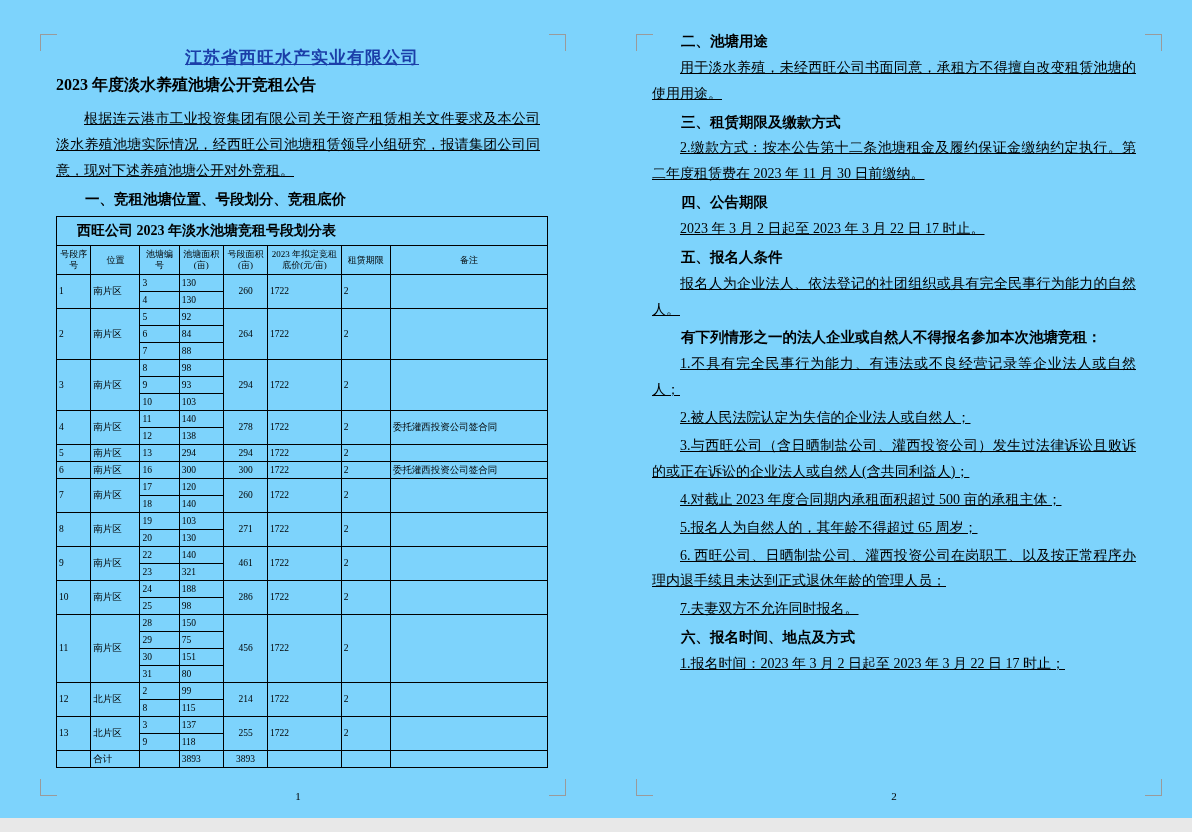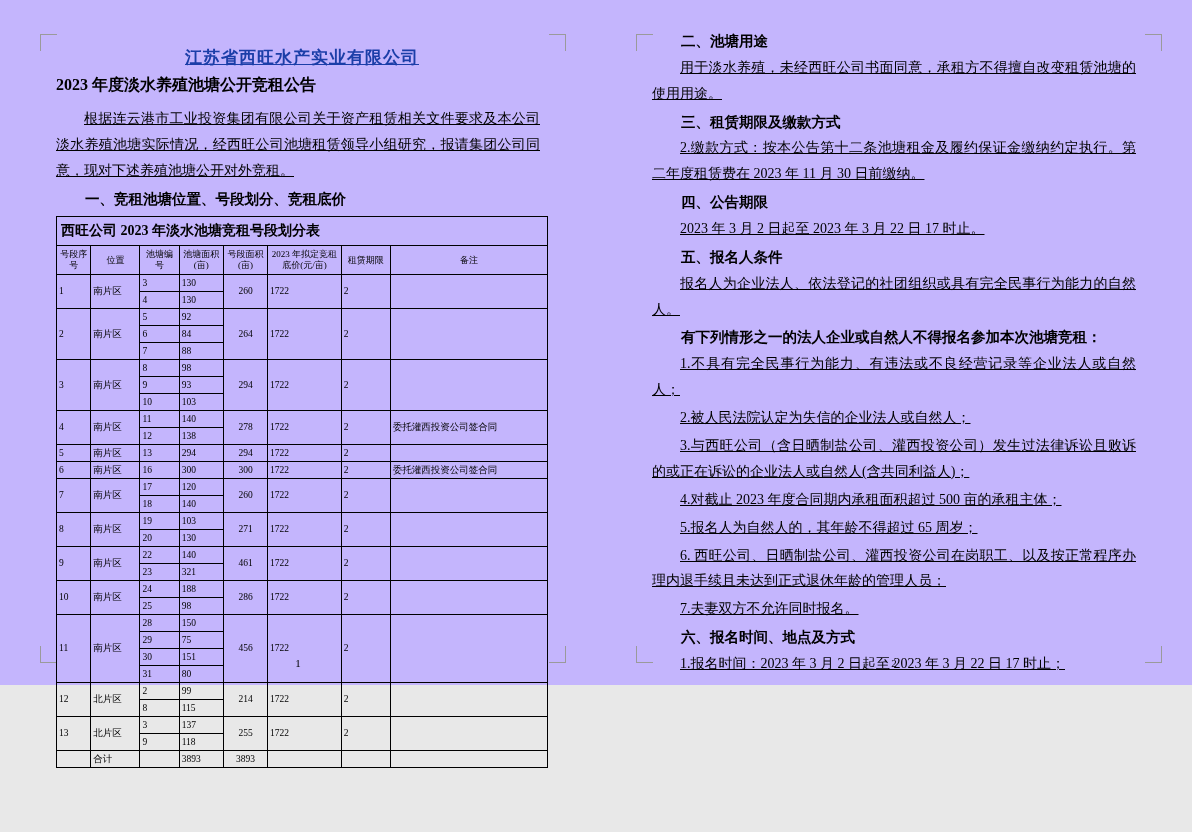--- a/index.html
+++ b/index.html
@@ -5,22 +5,22 @@
   html,body{margin:0;padding:0;}
   body{
     width:1192px;height:832px;
     background:#e8e8e8;
     font-family:"Liberation Serif","DejaVu Serif",serif;
     overflow:hidden;
   }
   .spread{display:flex;width:1192px;height:832px;}
   .page{
     position:relative;
-    background:#c4b5fd;
-    width:596px;height:685px;
+    background:#7dd3fc;
+    width:596px;height:818px;
     box-sizing:border-box;
   }
   .page-inner{
     position:absolute;
     left:56px;right:48px;top:28px;bottom:40px;
   }
   
   .mark{position:absolute;border-color:#9a9a9a;border-style:solid;width:16px;height:16px;}
   .mark.tl{left:40px;top:34px;border-width:1px 0 0 1px;}
   .mark.tr{right:30px;top:34px;border-width:1px 1px 0 0;}
@@ -73,21 +73,21 @@
     padding:1px 2px;
     vertical-align:middle;
     line-height:1.25;
     color:#000;
   }
   .tbl-caption{
     border:1px solid #000;
     border-bottom:none;
     font-size:14px;
     font-weight:bold;
-    padding:5px 6px 5px 4px;
+    padding:5px 6px 5px 20px;
     font-family:"Liberation Serif","DejaVu Serif",serif;
   }
   table.main thead td{
     text-align:center;
     font-size:9px;
     height:26px;
   }
   .c{text-align:center;}
   .l{text-align:left;}
   .rowh{height:17px;}

